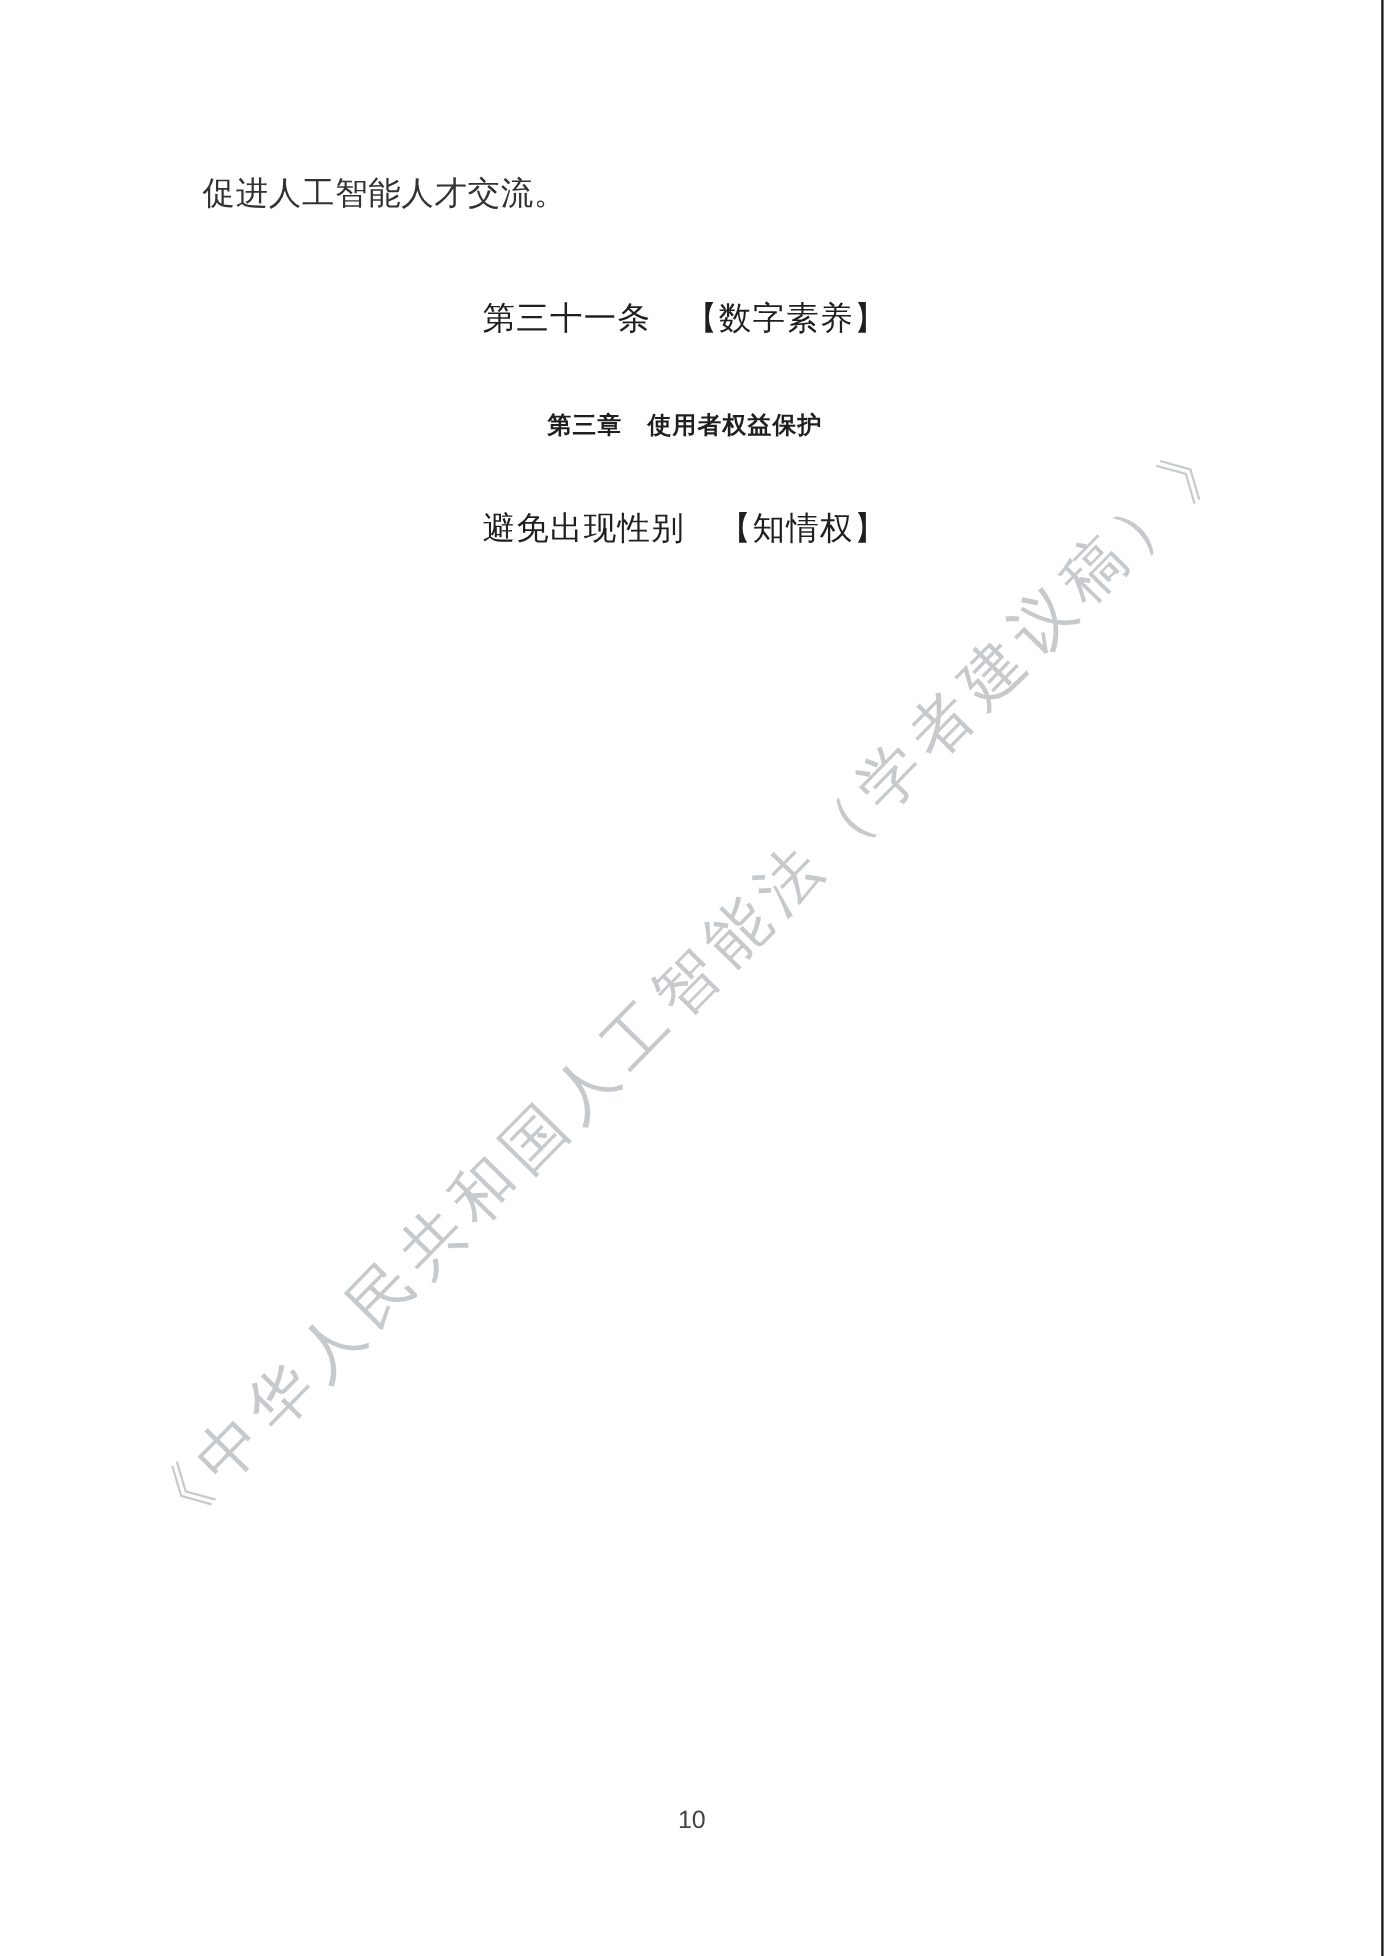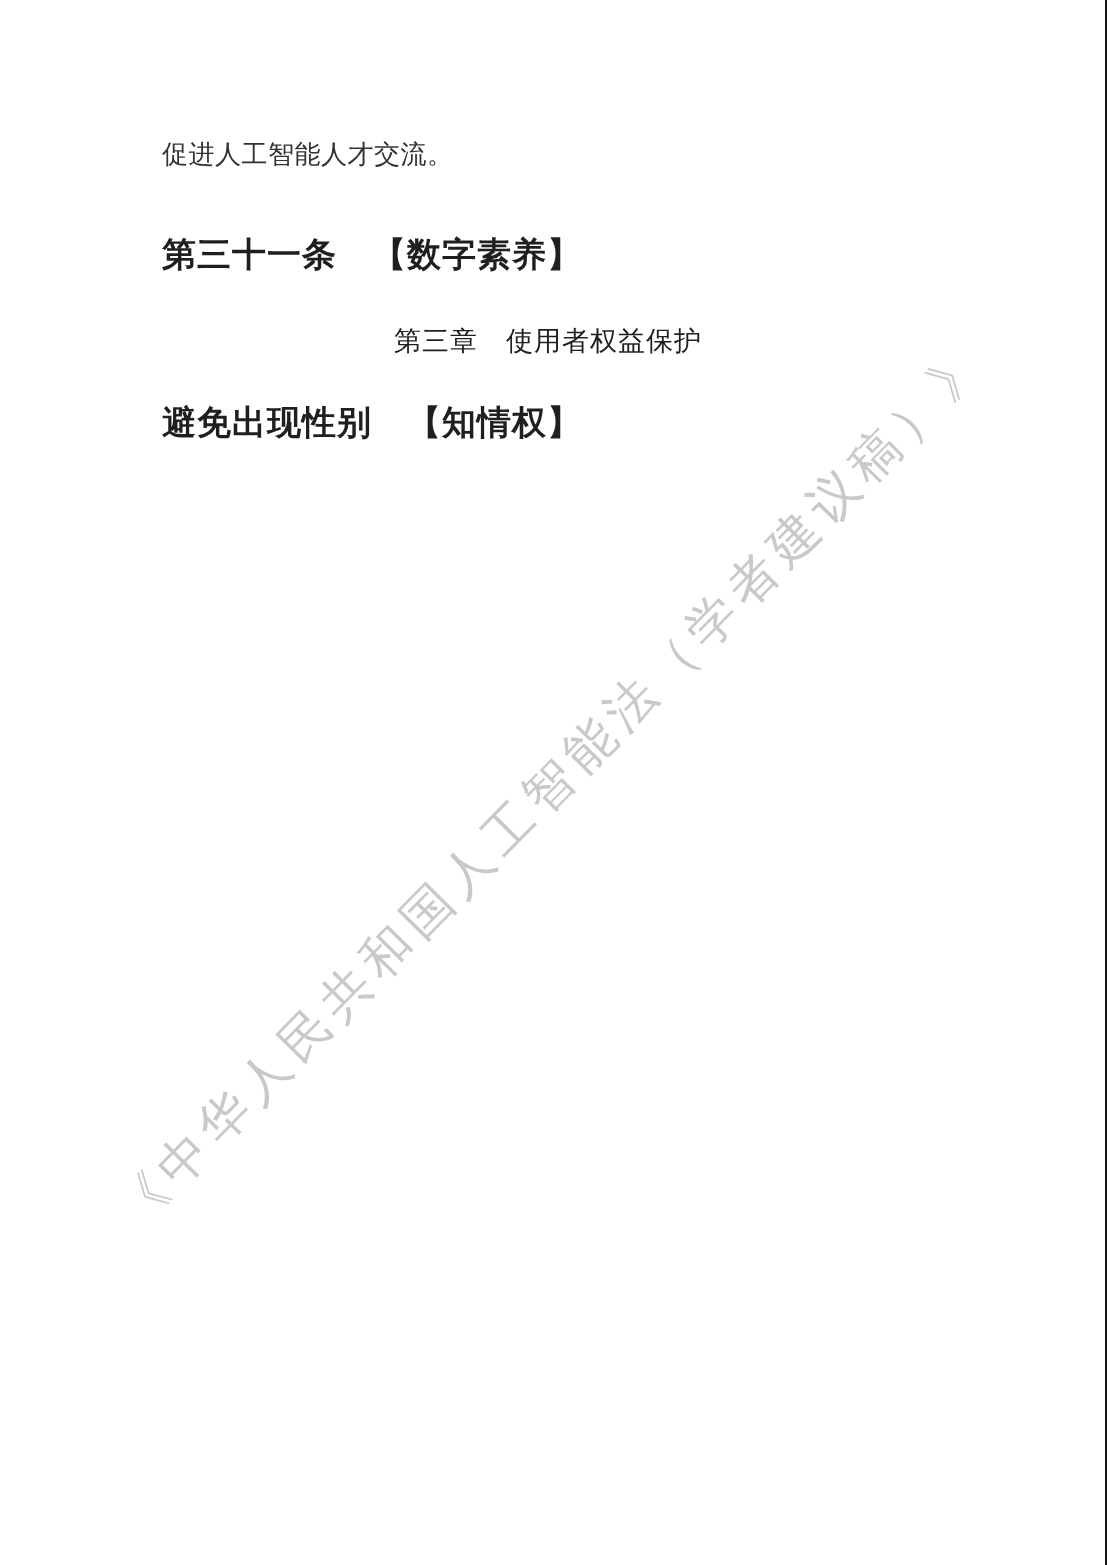--- a/index.html
+++ b/index.html
@@ -47,34 +47,34 @@
     text-align:justify;
   }
   .para{
     margin:0;
     letter-spacing:0.5px;
   }
   .para.indent{ text-indent:54px; }
   h2.chapter{
     margin:26px 0 -18px 0;
     text-align:center;
-    font-size:27px;
-    font-weight:normal;
+    font-size:19px;
+    font-weight:bold;
     letter-spacing:1px;
     color:var(--heading-text);
     line-height:60px;
   }
   h3.article{
     margin:40px 0 0 0;
-    font-size:34px;
-    font-weight:bold;
+    font-size:26px;
+    font-weight:normal;
     letter-spacing:1px;
     color:var(--heading-text);
     line-height:60px;
-    text-align:left;
+    text-align:center;
   }
   .edge-line{
     position:absolute;
     right:0; top:0;
     width:2px; height:100%;
     background:var(--edge-color);
     z-index:2;
   }
   .footer{
     position:absolute;
@@ -94,15 +94,16 @@
 <div class="page">
   <div class="watermark">《中华人民共和国人工智能法（学者建议稿）》</div>
 
   <article class="body-text">
       <p class="para">促进人工智能人才交流。</p>
       <h3 class="article">第三十一条　【数字素养】</h3>
       <h2 class="chapter">第三章　使用者权益保护</h2>
       <h3 class="article">避免出现性别　【知情权】</h3>
     </article>
 
+  <div class="footer">10</div>
 
   <div class="edge-line"></div>
 </div>
 
 </body></html>

